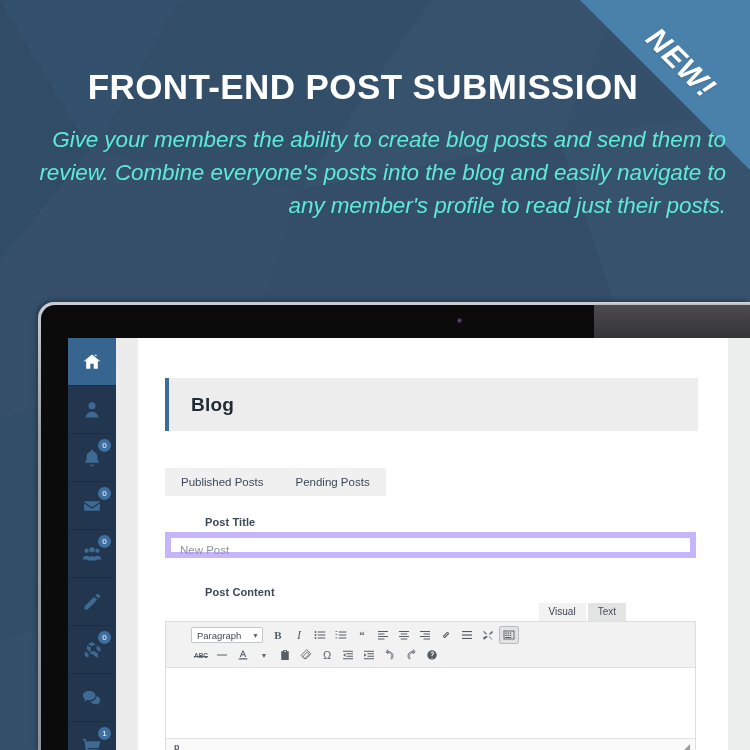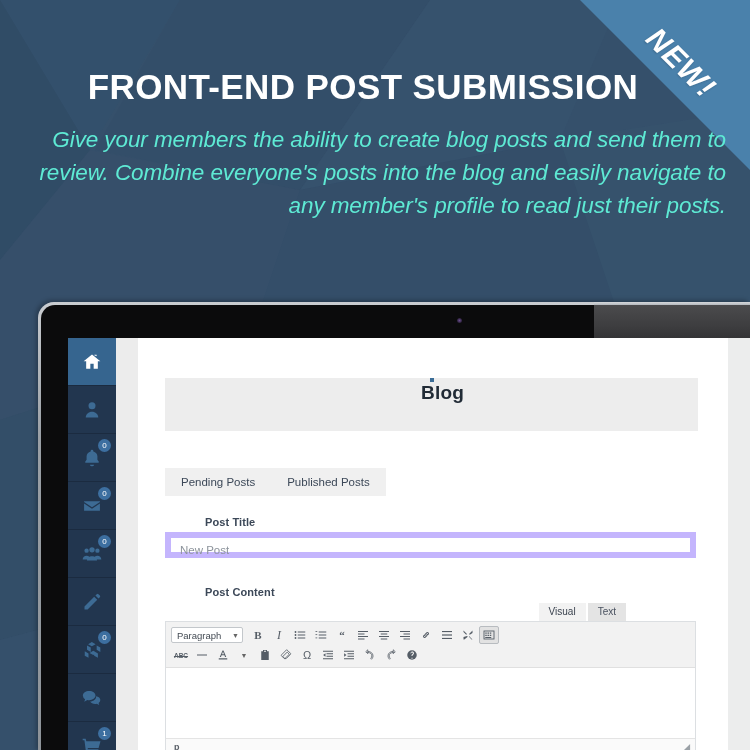--- a/index.html
+++ b/index.html
@@ -206,21 +206,20 @@
 
   .page-header {
     position: absolute;
     left: 27px;
     top: 40px;
     width: 533px;
     height: 53px;
     background: #ededed;
     display: flex;
     align-items: center;
-    flex-direction: column;
   }
   .page-header-accent {
     width: 4px;
     height: 53px;
     background: #3b6d97;
     flex: 0 0 4px;
   }
   .page-title {
     margin-left: 22px;
     font-size: 19px;
@@ -310,20 +309,21 @@
   .editor-toolbar {
     background: #f2f2f2;
     border-bottom: 1px solid #e0e0e0;
     padding: 3px 3px 2px 5px;
   }
   .tb-row {
     display: flex;
     align-items: center;
     height: 20px;
     gap: 1px;
+    margin-left: 20px;
   }
   .tb-btn {
     width: 20px; height: 18px;
     display: flex;
     align-items: center;
     justify-content: center;
     color: #555d66;
     font-size: 11px;
     border-radius: 2px;
   }
@@ -499,22 +499,22 @@
       <div class="app-right-margin"></div>
 
       <div class="app-main">
 
         <div class="page-header">
           <div class="page-header-accent"></div>
           <div class="page-title">Blog</div>
         </div>
 
         <div class="tabs">
+          <div class="tab">Published Posts</div>
           <div class="tab">Pending Posts</div>
-          <div class="tab">Published Posts</div>
         </div>
 
         <div class="field-label label-title">Post Title</div>
         <div class="text-input">
           <div class="ph">New Post</div>
         </div>
 
         <div class="field-label label-content">Post Content</div>
 
         <div class="editor-tabs">

